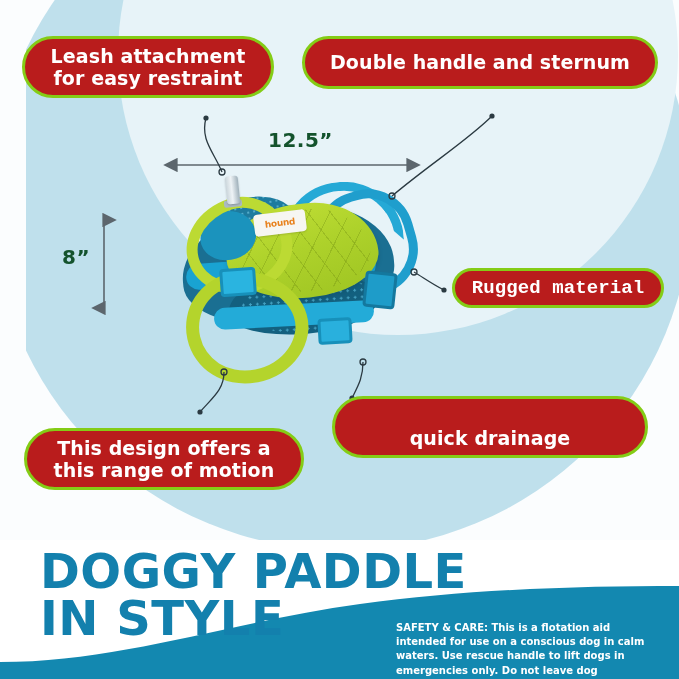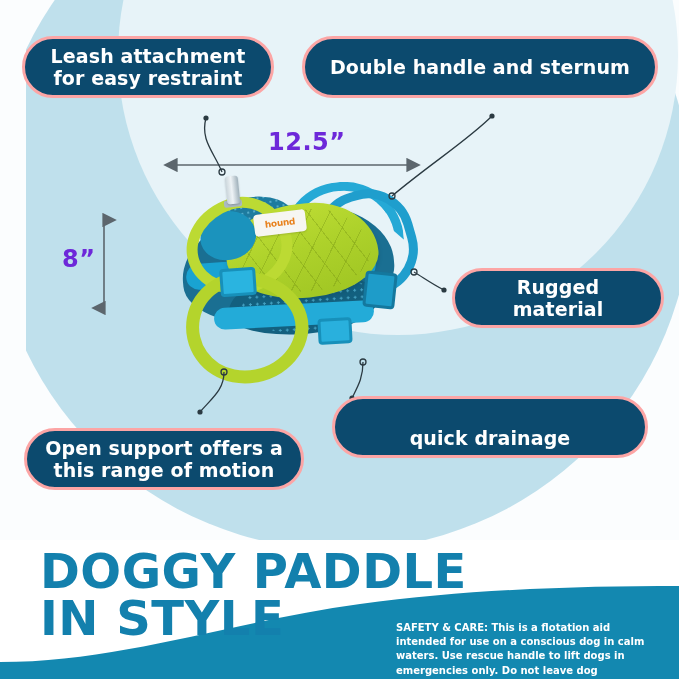--- a/index.html
+++ b/index.html
@@ -204,47 +204,47 @@
   }
   .p-label span{
     font-family:"DejaVu Sans","Liberation Sans",sans-serif;
     font-size:9px;font-weight:bold;color:#e8821e;
     letter-spacing:-.3px;
   }
 
   
   .bubble{
     position:absolute;
-    background:#0c4a6e;
+    background:#b91c1c;
     color:#ffffff;
-    border:3px solid #fca5a5;
+    border:3px solid #84cc16;
     border-radius:40px;
     display:flex;
     align-items:center;
     justify-content:center;
     text-align:center;
     font-weight:bold;
     line-height:1.16;
     box-sizing:border-box;
     padding:6px 16px;
     letter-spacing:.1px;
   }
 
   #bubble-leash   { left:22px;  top:36px;  width:252px; height:62px; font-size:19px; }
-  #bubble-handle  { left:302px; top:36px;  width:356px; height:62px; font-size:19px; }
-  #bubble-rugged  { left:452px; top:268px; width:212px; height:60px; font-size:19px; }
+  #bubble-handle  { left:302px; top:36px;  width:356px; height:53px; font-size:19px; }
+  #bubble-rugged  { left:452px; top:268px; width:212px; height:40px; font-size:19px;font-family:Liberation Mono, monospace; }
   #bubble-mesh    { left:332px; top:396px; width:316px; height:62px; font-size:19px; }
   #bubble-open    { left:24px;  top:428px; width:280px; height:62px; font-size:19px; }
 
   
   .dim-label{
     position:absolute;
-    color:#6d28d9;
+    color:#14532d;
     font-weight:bold;
-    font-size:24px;
+    font-size:20px;
     letter-spacing:.5px;
   }
   #dim-width-label{ left:268px; top:128px; }
   #dim-height-label{ left:62px; top:245px; }
 
   
   .headline{
     position:absolute;
     left:40px; top:548px;
     width:420px;
@@ -390,21 +390,21 @@
 
   <div class="bubble" id="bubble-mesh">
     <span>
       <br>
       <span>quick drainage</span>
     </span>
   </div>
 
   <div class="bubble" id="bubble-open">
     <span>
-      <span>Open support offers a</span><br>
+      <span>This design offers a</span><br>
       <span>this range of motion</span>
     </span>
   </div>
 
   <div class="headline">
     <div>DOGGY PADDLE</div>
     <div>IN STYLE</div>
   </div>
 
   <div class="safety">

